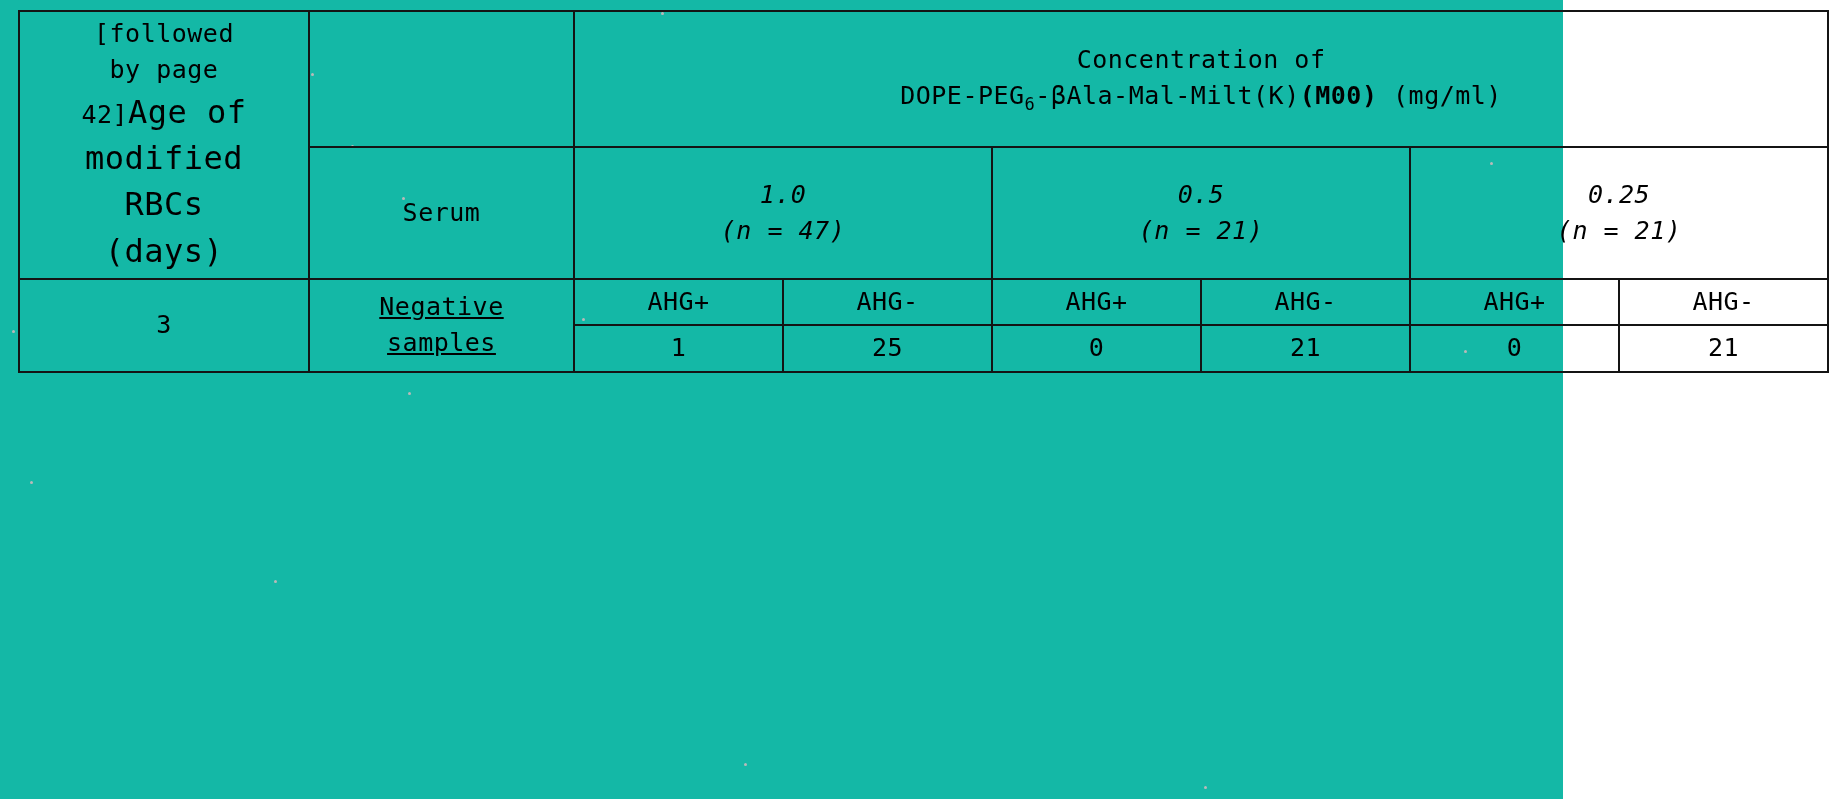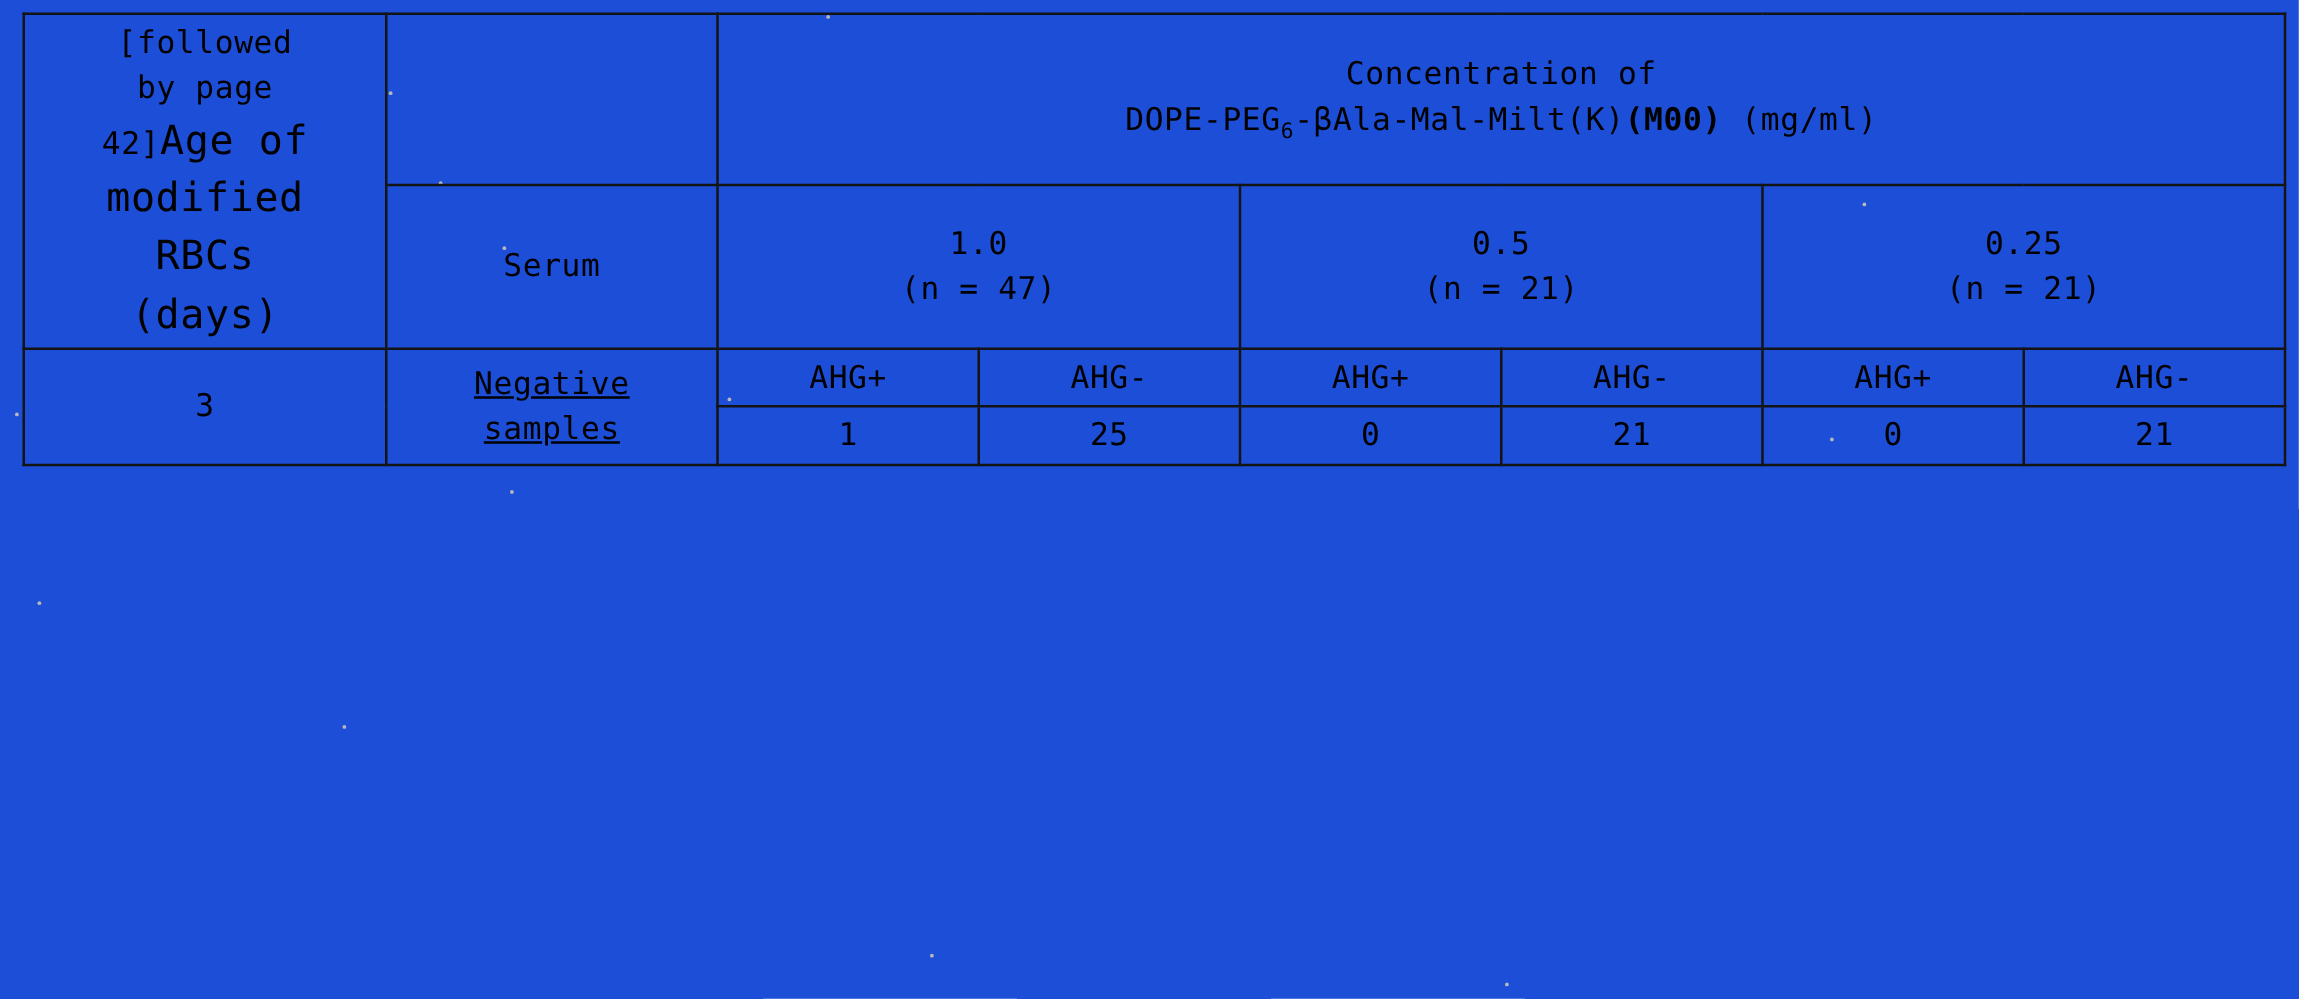--- a/index.html
+++ b/index.html
@@ -12,23 +12,23 @@
     height: 799px;
     font-family: "DejaVu Sans Mono", monospace;
     color: #000000;
     position: relative;
     overflow: hidden;
   }
   .page {
     position: absolute;
     left: 0;
     top: 0;
-    width: 1839px;
+    width: 1563px;
     height: 799px;
-    background: #1d4ed8;
+    background: #14b8a6;
   }
   .scan-noise {
     position: absolute;
     width: 3px;
     height: 3px;
     background: #b9b9b9;
     border-radius: 50%;
     pointer-events: none;
   }
   table.patent-table {
@@ -79,20 +79,21 @@
   .m00 {
     font-weight: bold;
   }
   .cell-serum {
     font-size: 26px;
   }
   .cell-conc-val {
     font-size: 26px;
     line-height: 1.8;
     padding: 8px 4px;
+    font-style: italic;
   }
   .cell-negsamples {
     font-size: 26px;
     line-height: 2.0;
     text-decoration: underline;
   }
   .cell-ahg {
     font-size: 25px;
     padding: 10px 4px;
     margin-top: 24px;

